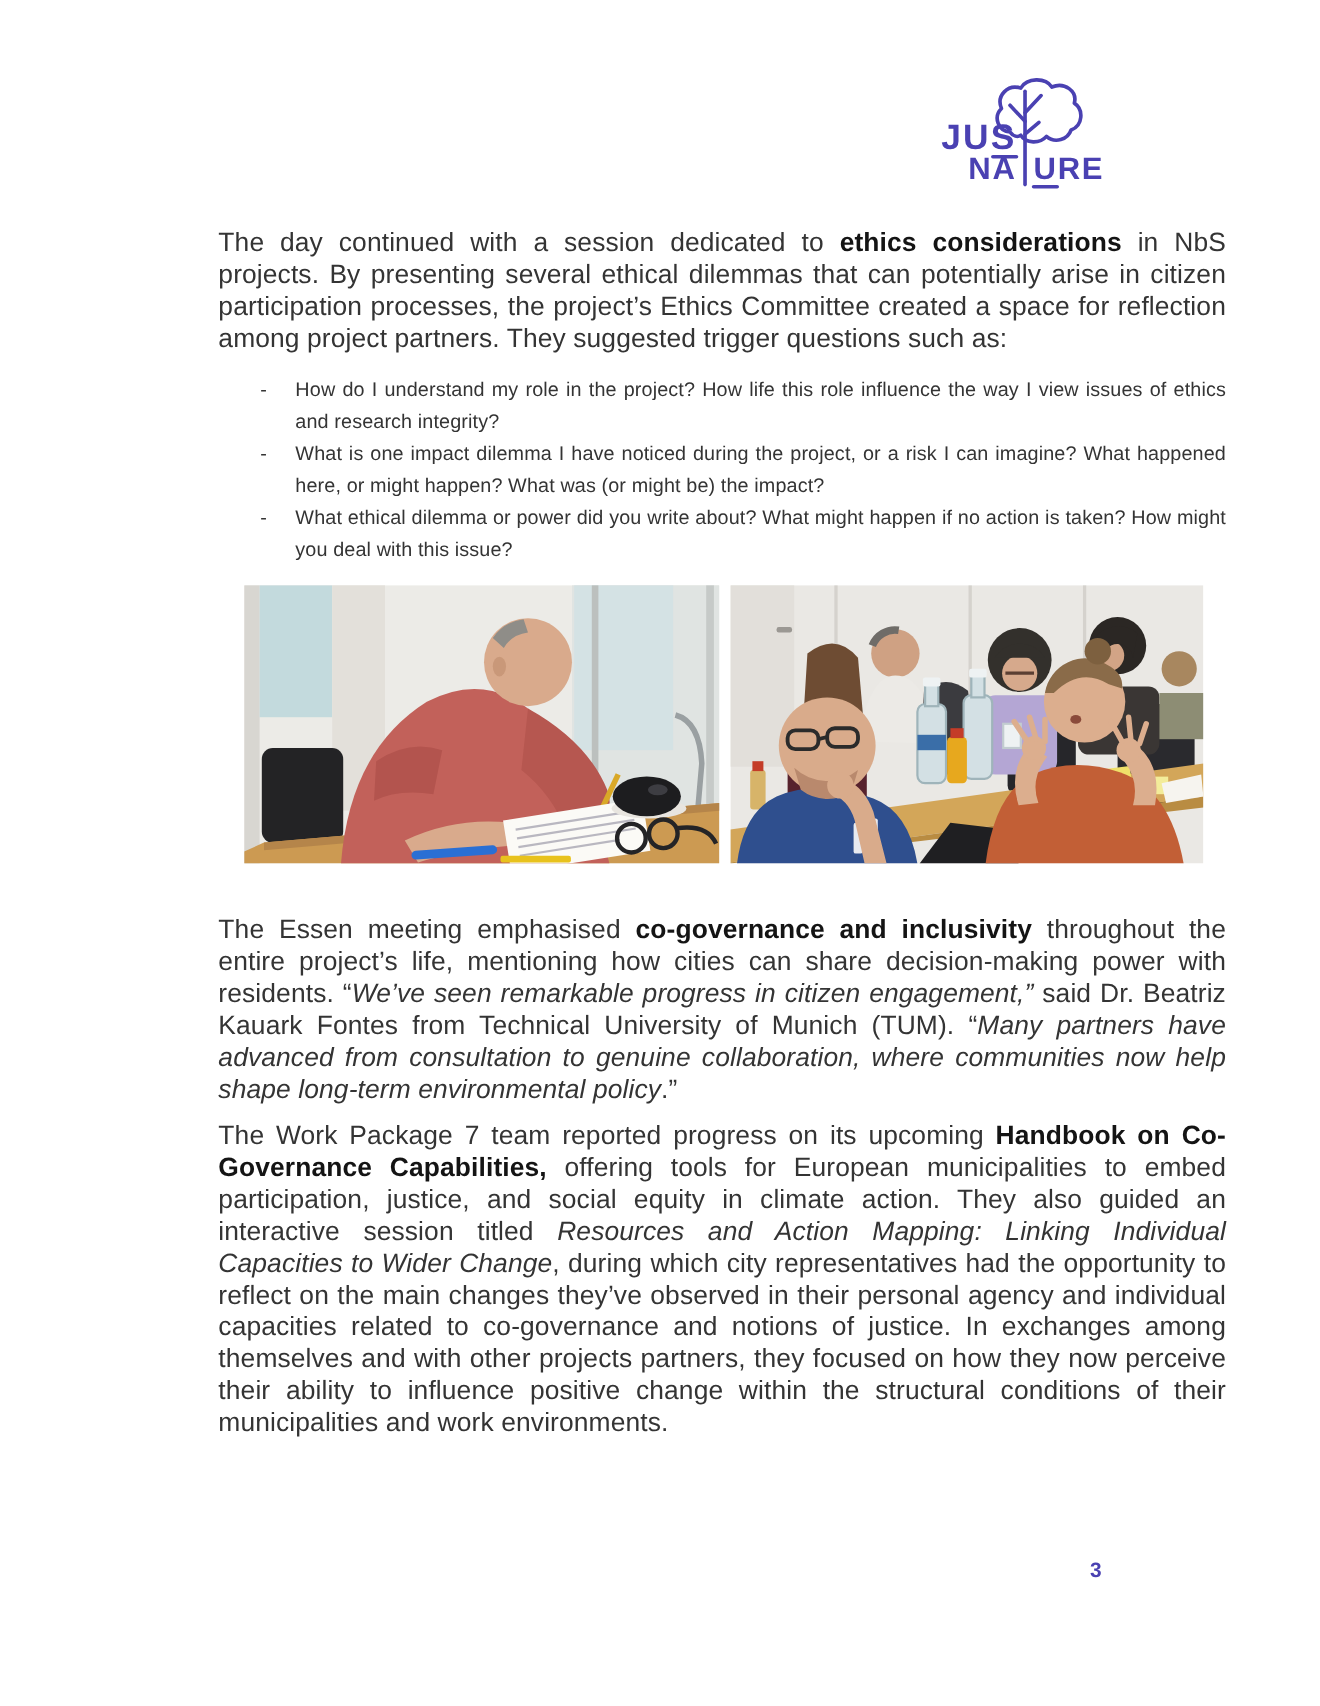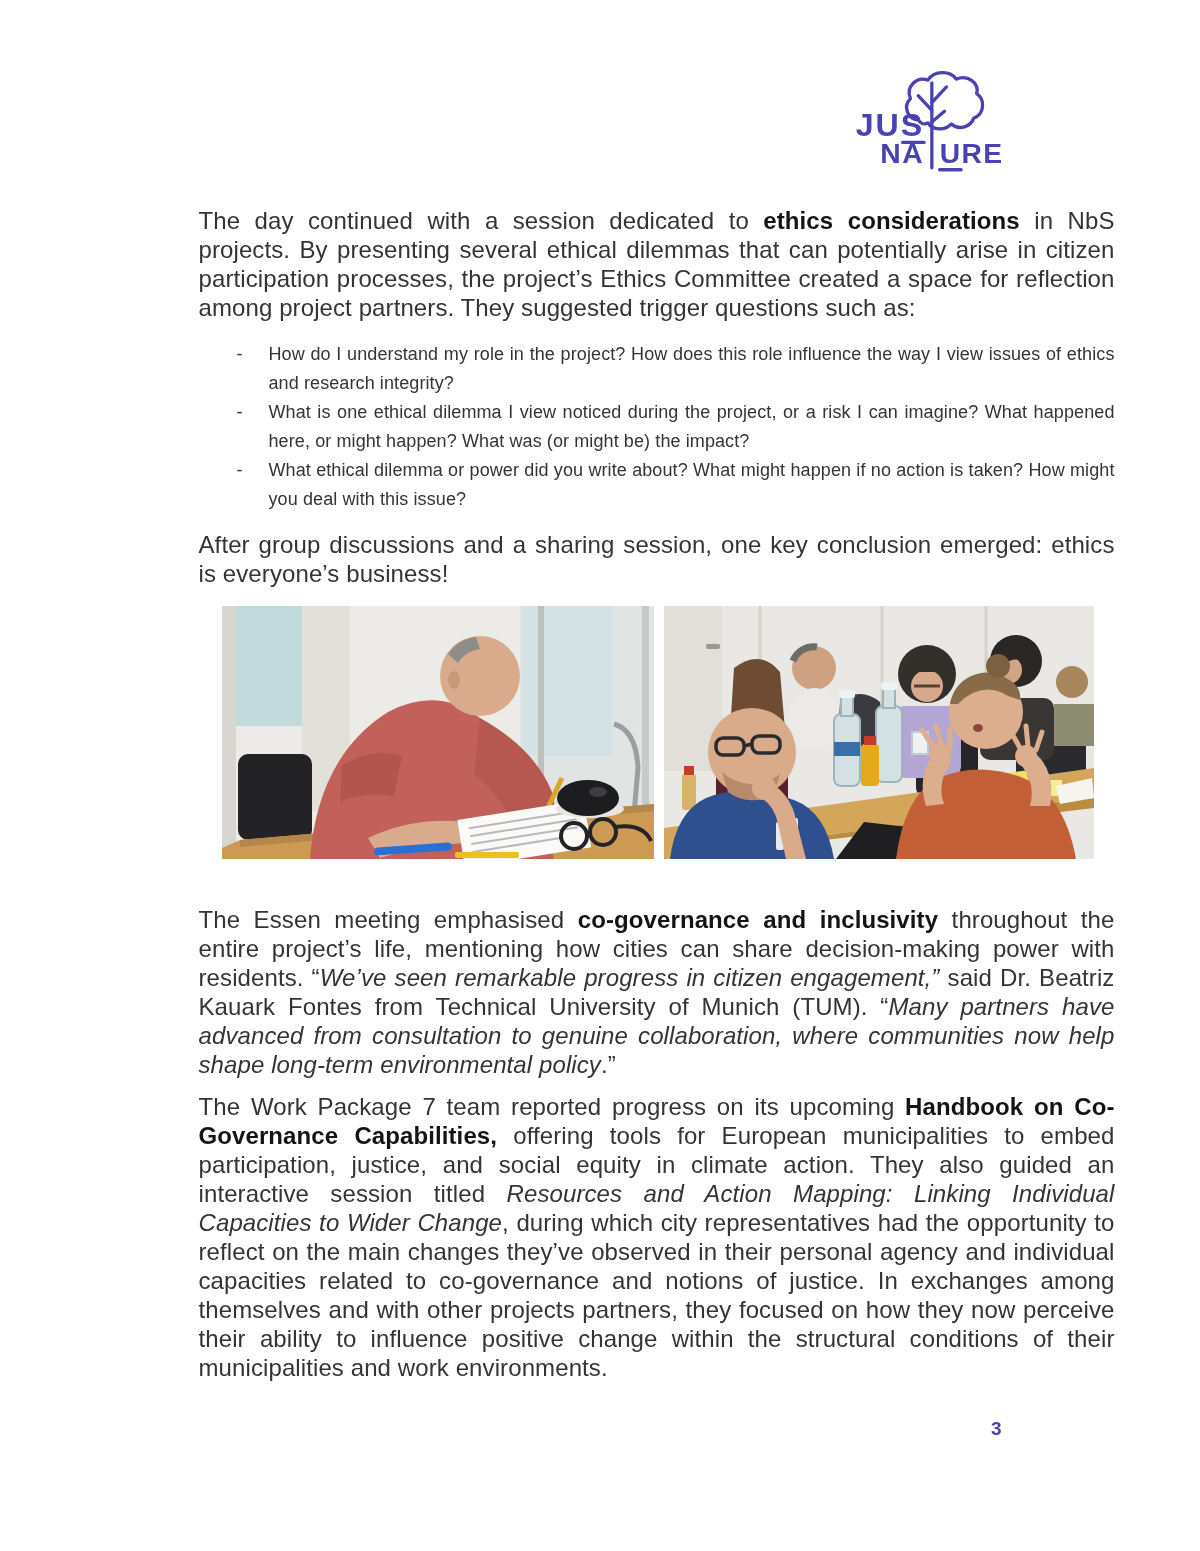--- a/index.html
+++ b/index.html
@@ -69,33 +69,32 @@
     </svg>
   </div>
 
   <div class="content">
 
     <p class="para"><span>The day continued with a session dedicated to </span><span class="b">ethics considerations</span><span> in NbS projects. By presenting several ethical dilemmas that can potentially arise in citizen participation processes, the project’s Ethics Committee created a space for reflection among project partners. They suggested trigger questions such as:</span></p>
 
     <div class="qlist">
       <div class="li">
         <span class="dash">-</span>
-        <span class="li-text">How do I understand my role in the project? How does this role influence the way I view issues of ethics and research integrity?</span>
+        <span class="li-text">How do I understand my role in the project? How life this role influence the way I view issues of ethics and research integrity?</span>
       </div>
       <div class="li">
         <span class="dash">-</span>
-        <span class="li-text">What is one ethical dilemma I view noticed during the project, or a risk I can imagine? What happened here, or might happen? What was (or might be) the impact?</span>
+        <span class="li-text">What is one impact dilemma I have noticed during the project, or a risk I can imagine? What happened here, or might happen? What was (or might be) the impact?</span>
       </div>
       <div class="li">
         <span class="dash">-</span>
         <span class="li-text">What ethical dilemma or power did you write about? What might happen if no action is taken? How might you deal with this issue?</span>
       </div>
     </div>
 
-    <p class="para">After group discussions and a sharing session, one key conclusion emerged: ethics is everyone’s business!</p>
 
     <div class="photos">
 
       <figure role="img" aria-label="Man in a red shirt writing notes at a desk, with a mouse, glasses and pens">
         <svg width="432" height="253" viewBox="0 0 432 253">
           <rect width="432" height="253" fill="#ecebe7"></rect>
           <rect x="0" y="0" width="14" height="253" fill="#d8d6d1"></rect>
           <rect x="14" y="0" width="66" height="120" fill="#c3dadd"></rect>
           <rect x="80" y="0" width="48" height="205" fill="#e3e0da"></rect>
           <rect x="298" y="0" width="134" height="205" fill="#e0e4e2"></rect>

